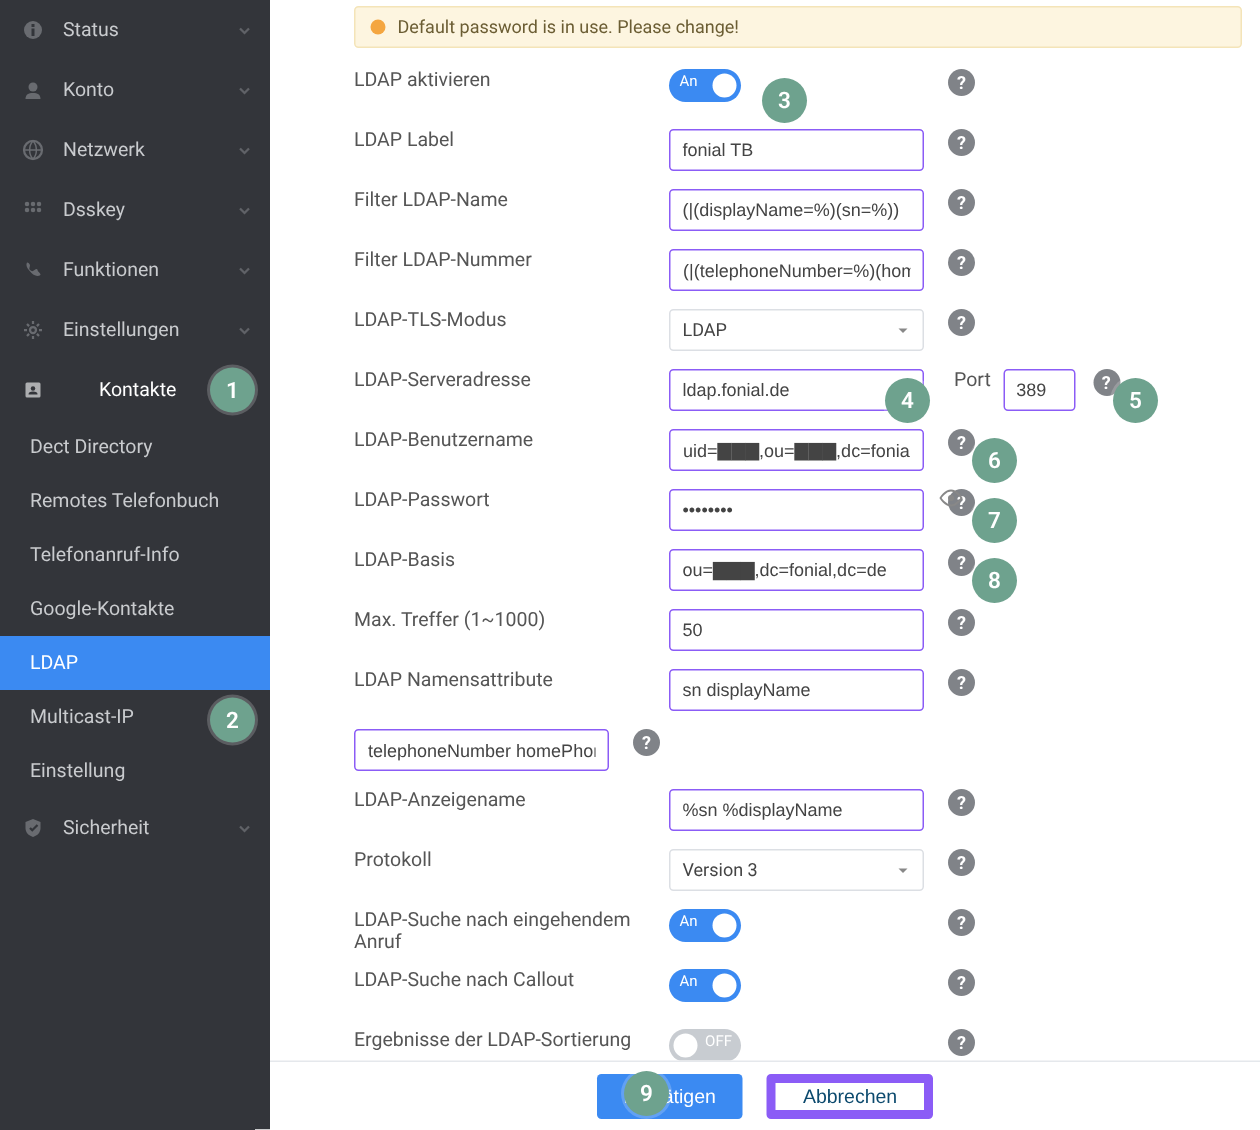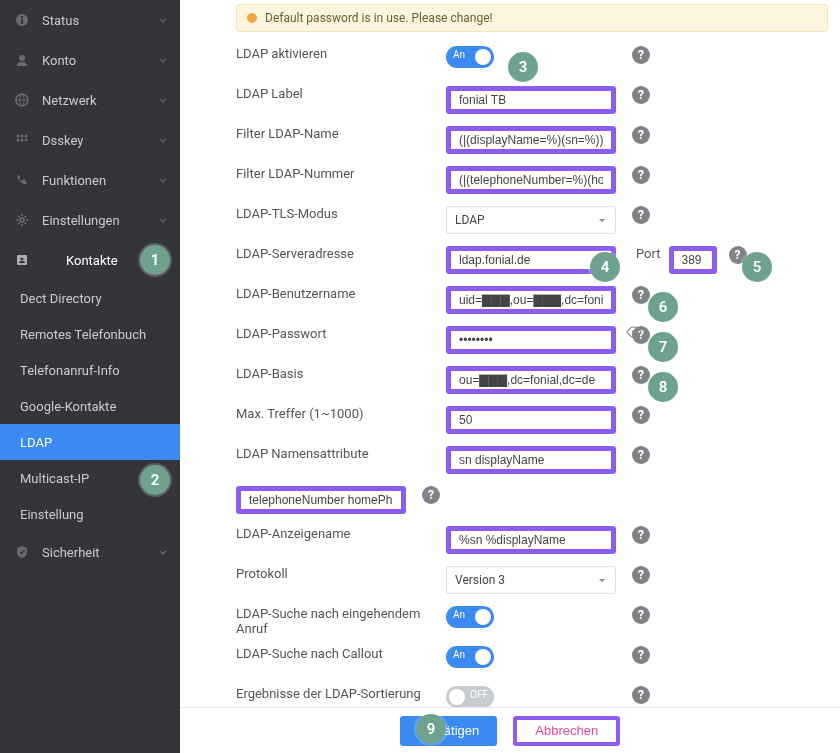--- a/index.html
+++ b/index.html
@@ -113,21 +113,21 @@
   }
   .row .ctrl {
     width: 170px;
   }
   .row .help {
     margin-left: 16px;
   }
   input[type=text], input[type=password] {
     width: 170px;
     height: 28px;
-    border: 5px solid #8b5cf6;
+    border: 1px solid #8b5cf6;
     border-radius: 3px;
     padding: 0 8px;
     font-size: 12px;
     color: #444;
     background: #fff;
   }
   .select {
     width: 170px;
     height: 28px;
     border: 1px solid #dcdfe4;
@@ -218,22 +218,22 @@
     color: #fff;
     border: none;
     height: 30px;
     padding: 0 18px;
     border-radius: 3px;
     font-size: 13px;
     cursor: pointer;
   }
   .btn-secondary {
     background: #fff;
-    color: #ec4899;
-    border: 4px solid #8b5cf6;
+    color: #0c4a6e;
+    border: 6px solid #8b5cf6;
     height: 30px;
     padding: 0 18px;
     border-radius: 3px;
     font-size: 13px;
     cursor: pointer;
   }
   svg { display: block; }
 </style>
 </head>
 <body>

